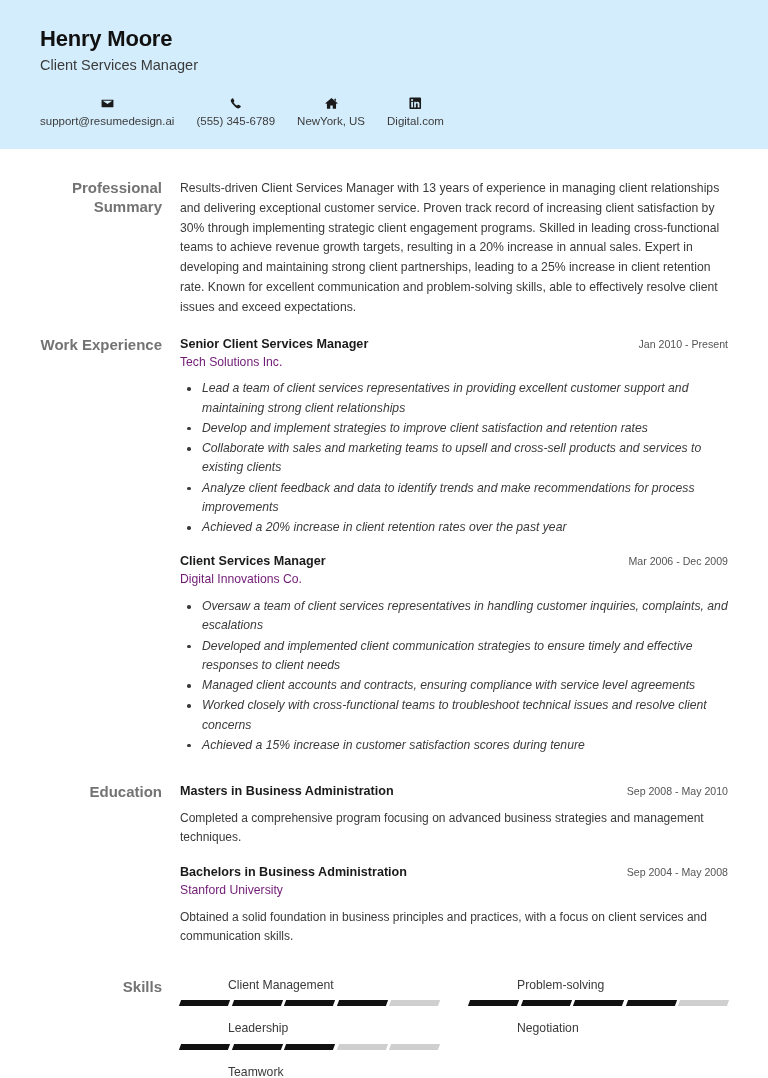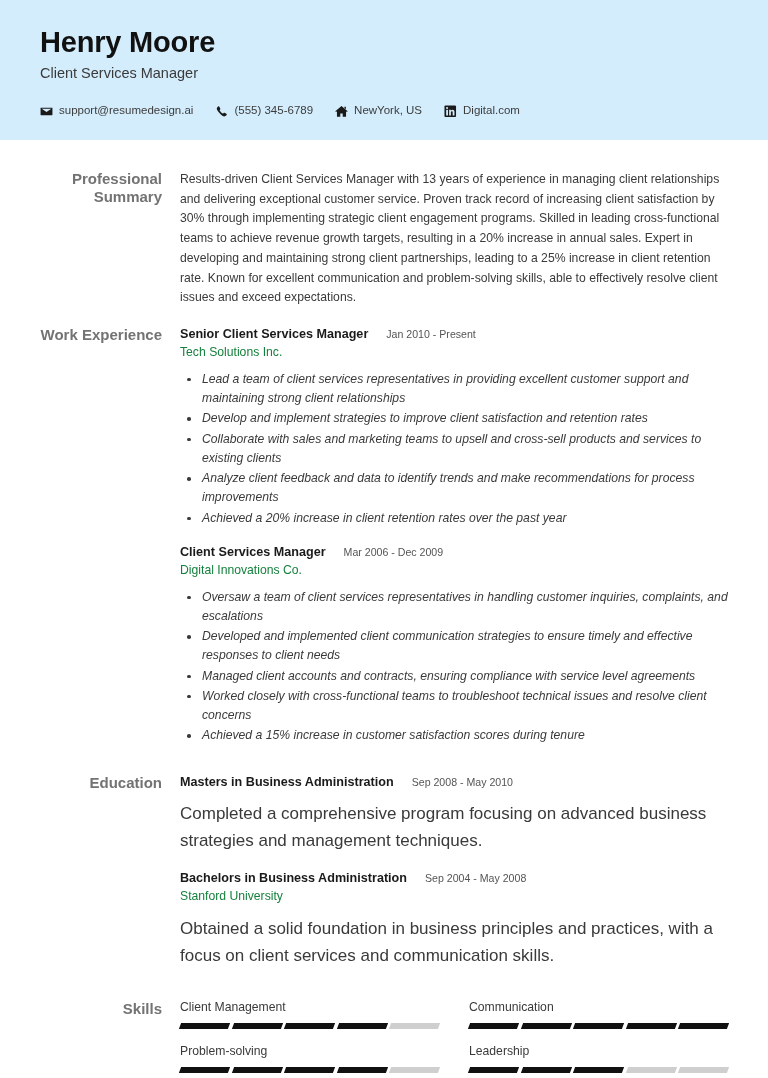--- a/index.html
+++ b/index.html
@@ -16,21 +16,21 @@
     -webkit-font-smoothing: antialiased;
   }
 
   
   .header {
     background: #d4edfc;
     padding: 26px 40px 22px 40px;
     box-sizing: border-box;
   }
   .name {
-    font-size: 29px;
+    font-size: 22px;
     font-weight: bold;
     color: #111111;
     letter-spacing: -0.2px;
     line-height: 1.15;
     margin: 0 0 6px 0;
   }
   .job-title {
     font-size: 14.5px;
     color: #3a3a3a;
     font-weight: normal;
@@ -43,20 +43,21 @@
     flex-wrap: nowrap;
     gap: 22px;
     font-size: 11.5px;
     color: #3c3c3c;
   }
   .contact-item {
     display: flex;
     align-items: center;
     gap: 6px;
     white-space: nowrap;
+    flex-direction: column;
   }
   .contact-item .ico {
     display: inline-flex;
     align-items: center;
     justify-content: center;
     width: 13px;
     height: 13px;
     flex: 0 0 13px;
     color: #1a1a1a;
   }
@@ -98,38 +99,38 @@
     text-align: left;
   }
 
   
   .experience-section { padding-top: 18px; }
   .entry { margin-bottom: 2px; }
   .entry + .entry { margin-top: 16px; }
   .entry-head {
     display: flex;
     align-items: baseline;
-    justify-content: flex-start;
-    gap: 18px;
+    justify-content: space-between;
+    gap: 24px;
   }
   .entry-title {
     font-size: 12.6px;
     font-weight: bold;
     color: #1a1a1a;
     line-height: 1.35;
   }
   .entry-date {
     font-size: 10.6px;
     color: #555555;
     white-space: nowrap;
     flex: 0 0 auto;
   }
   .entry-org {
     font-size: 12.2px;
-    color: #15803d;
+    color: #701a75;
     line-height: 1.45;
     margin-top: 1px;
   }
   .bullets {
     list-style: none;
     margin: 8px 0 0 0;
     padding: 0;
     font-style: italic;
   }
   .bullets li {
@@ -147,21 +148,21 @@
     top: 8px;
     width: 3.5px;
     height: 3.5px;
     border-radius: 50%;
     background: #3a3a3a;
   }
 
   
   .education-section { padding-top: 26px; }
   .entry-desc {
-    font-size: 17px;
+    font-size: 12px;
     line-height: 1.6;
     color: #3a3a3a;
     margin-top: 9px;
   }
 
   
   .skills-section { padding-top: 29px; }
   .skills-grid {
     display: grid;
     grid-template-columns: 1fr 1fr;
@@ -169,20 +170,21 @@
     row-gap: 0;
   }
   .skill {
     padding-bottom: 15px;
   }
   .skill-name {
     font-size: 12.2px;
     color: #3a3a3a;
     line-height: 1.3;
     margin-bottom: 7px;
+    margin-left: 48px;
   }
   .skill-bar {
     display: flex;
     gap: 4px;
   }
   .seg {
     flex: 1 1 0;
     height: 6px;
     background: #cfcfcf;
     transform: skewX(-20deg);
@@ -318,30 +320,20 @@
             <div class="skill-name">Client Management</div>
             <div class="skill-bar">
               <span class="seg on"></span>
               <span class="seg on"></span>
               <span class="seg on"></span>
               <span class="seg on"></span>
               <span class="seg"></span>
             </div>
           </div>
           <div class="skill">
-            <div class="skill-name">Communication</div>
-            <div class="skill-bar">
-              <span class="seg on"></span>
-              <span class="seg on"></span>
-              <span class="seg on"></span>
-              <span class="seg on"></span>
-              <span class="seg on"></span>
-            </div>
-          </div>
-          <div class="skill">
             <div class="skill-name">Problem-solving</div>
             <div class="skill-bar">
               <span class="seg on"></span>
               <span class="seg on"></span>
               <span class="seg on"></span>
               <span class="seg on"></span>
               <span class="seg"></span>
             </div>
           </div>
           <div class="skill">

